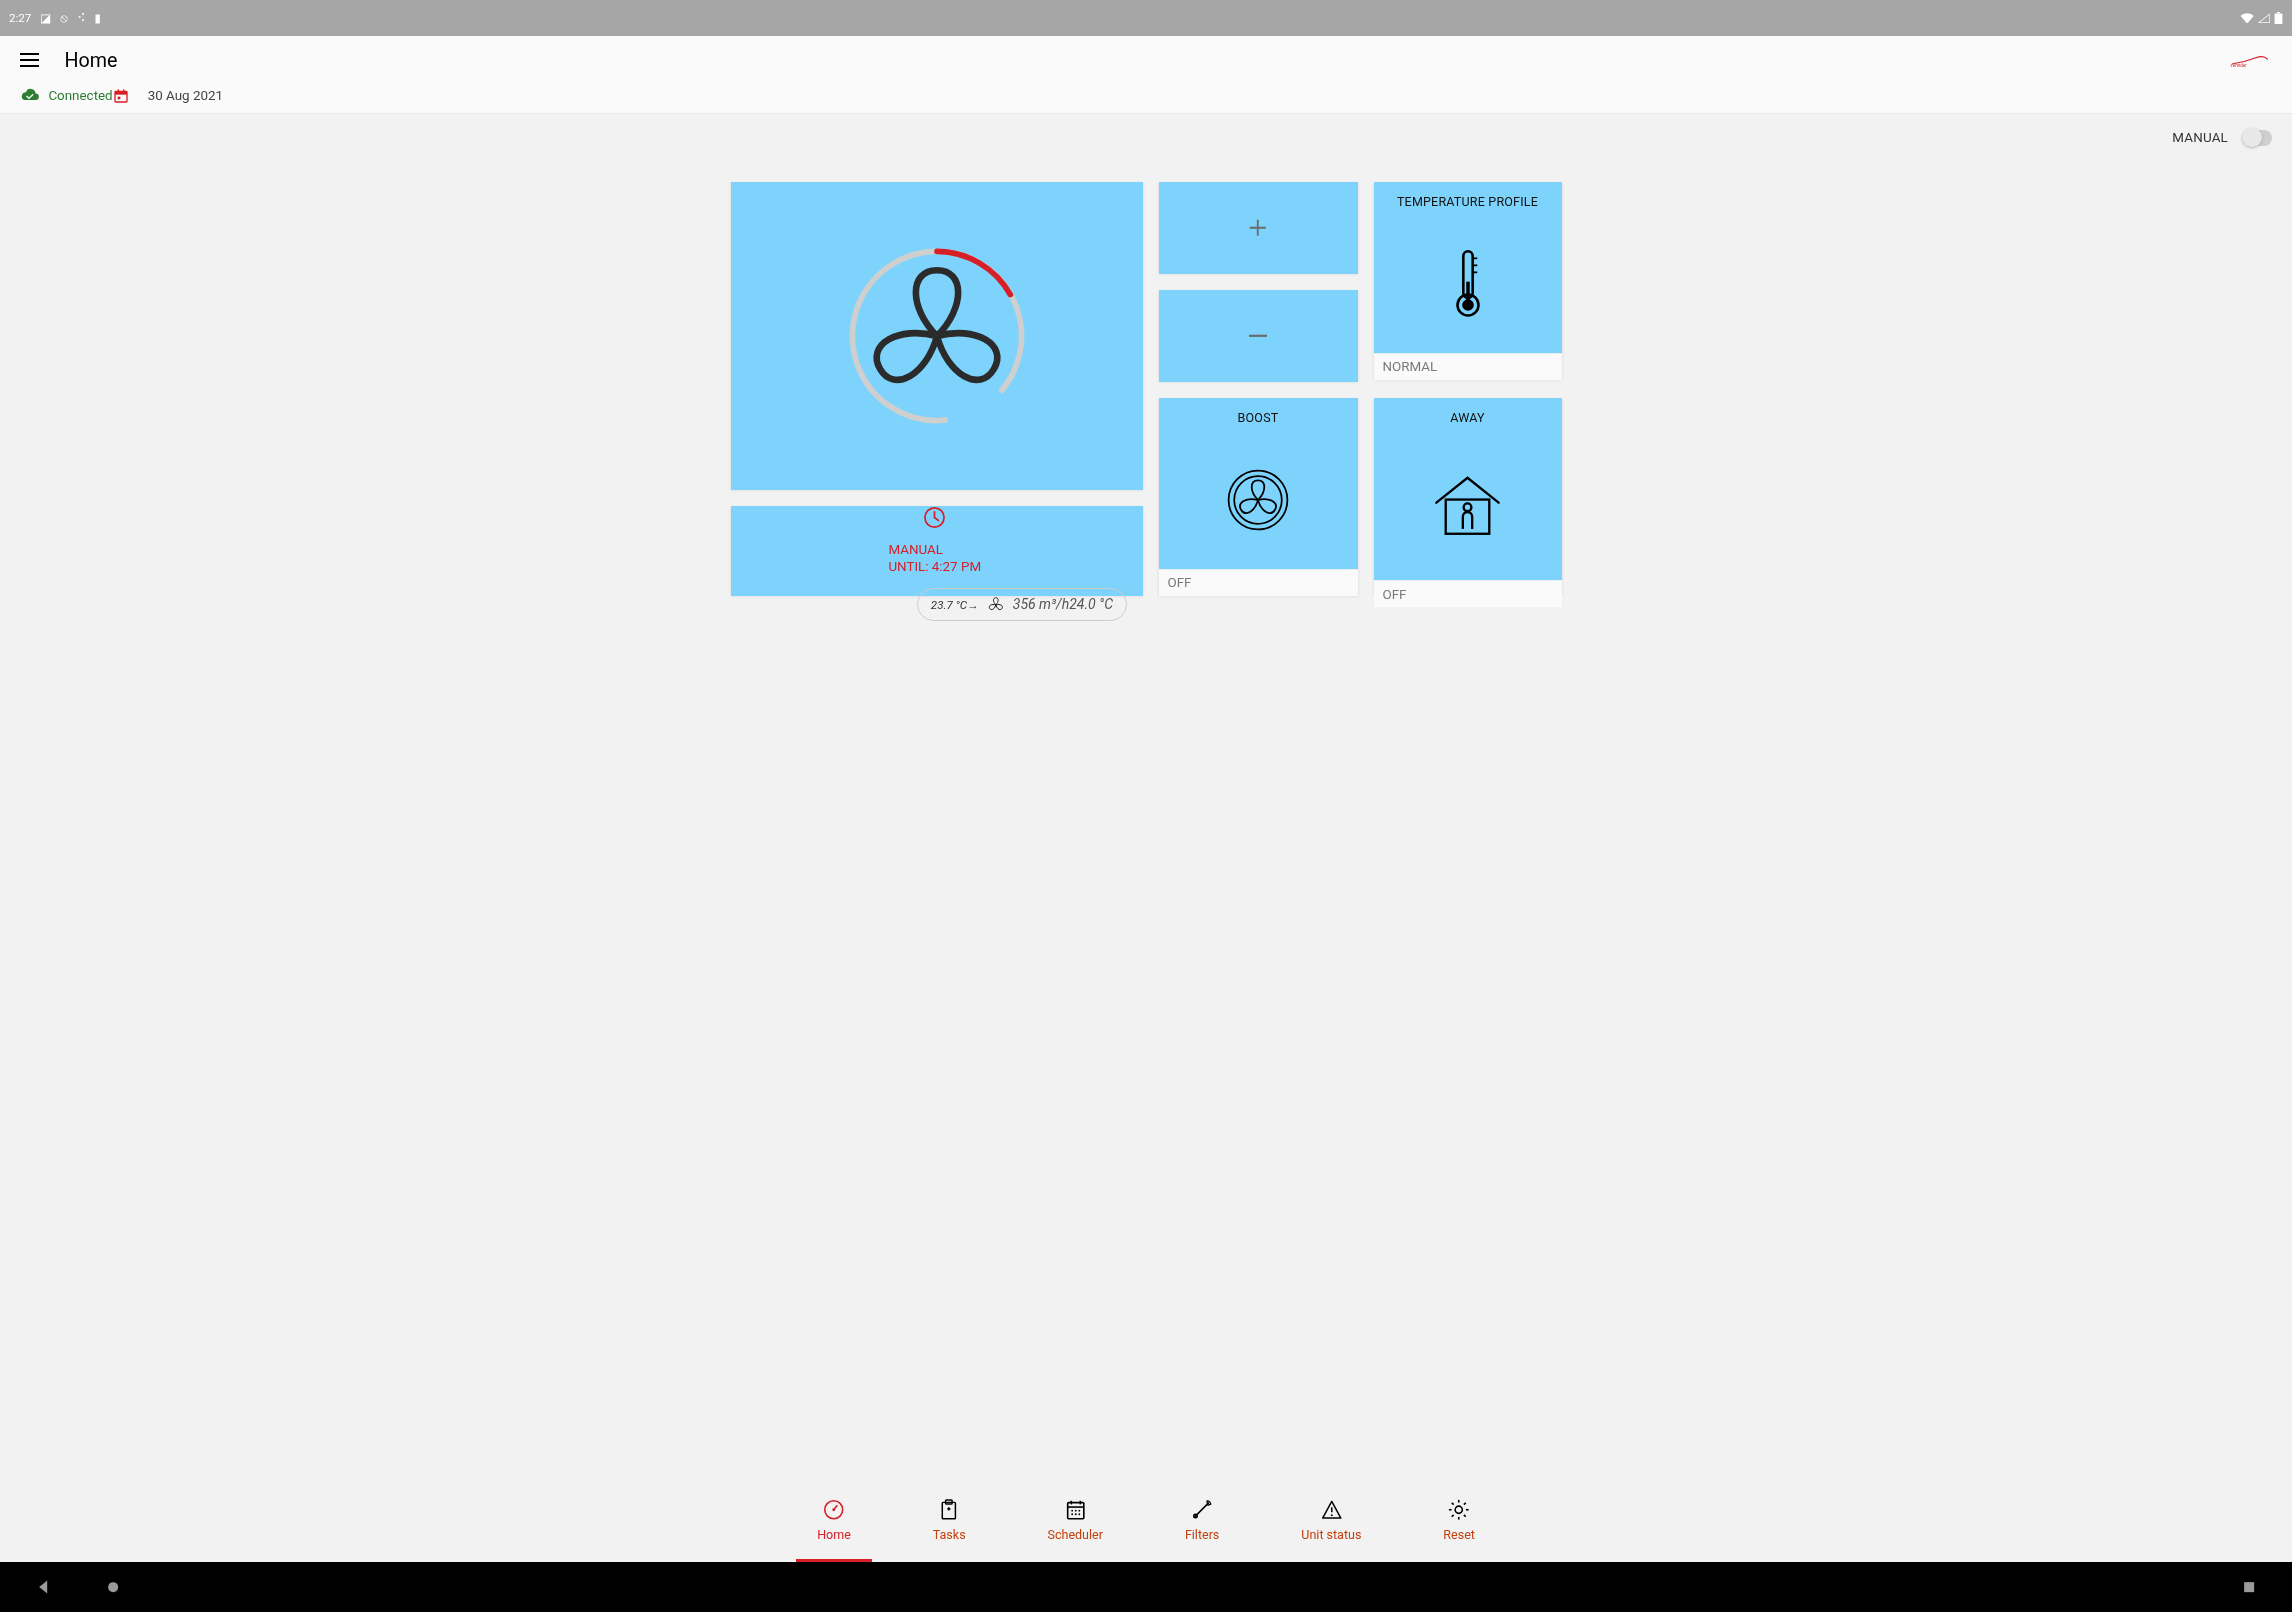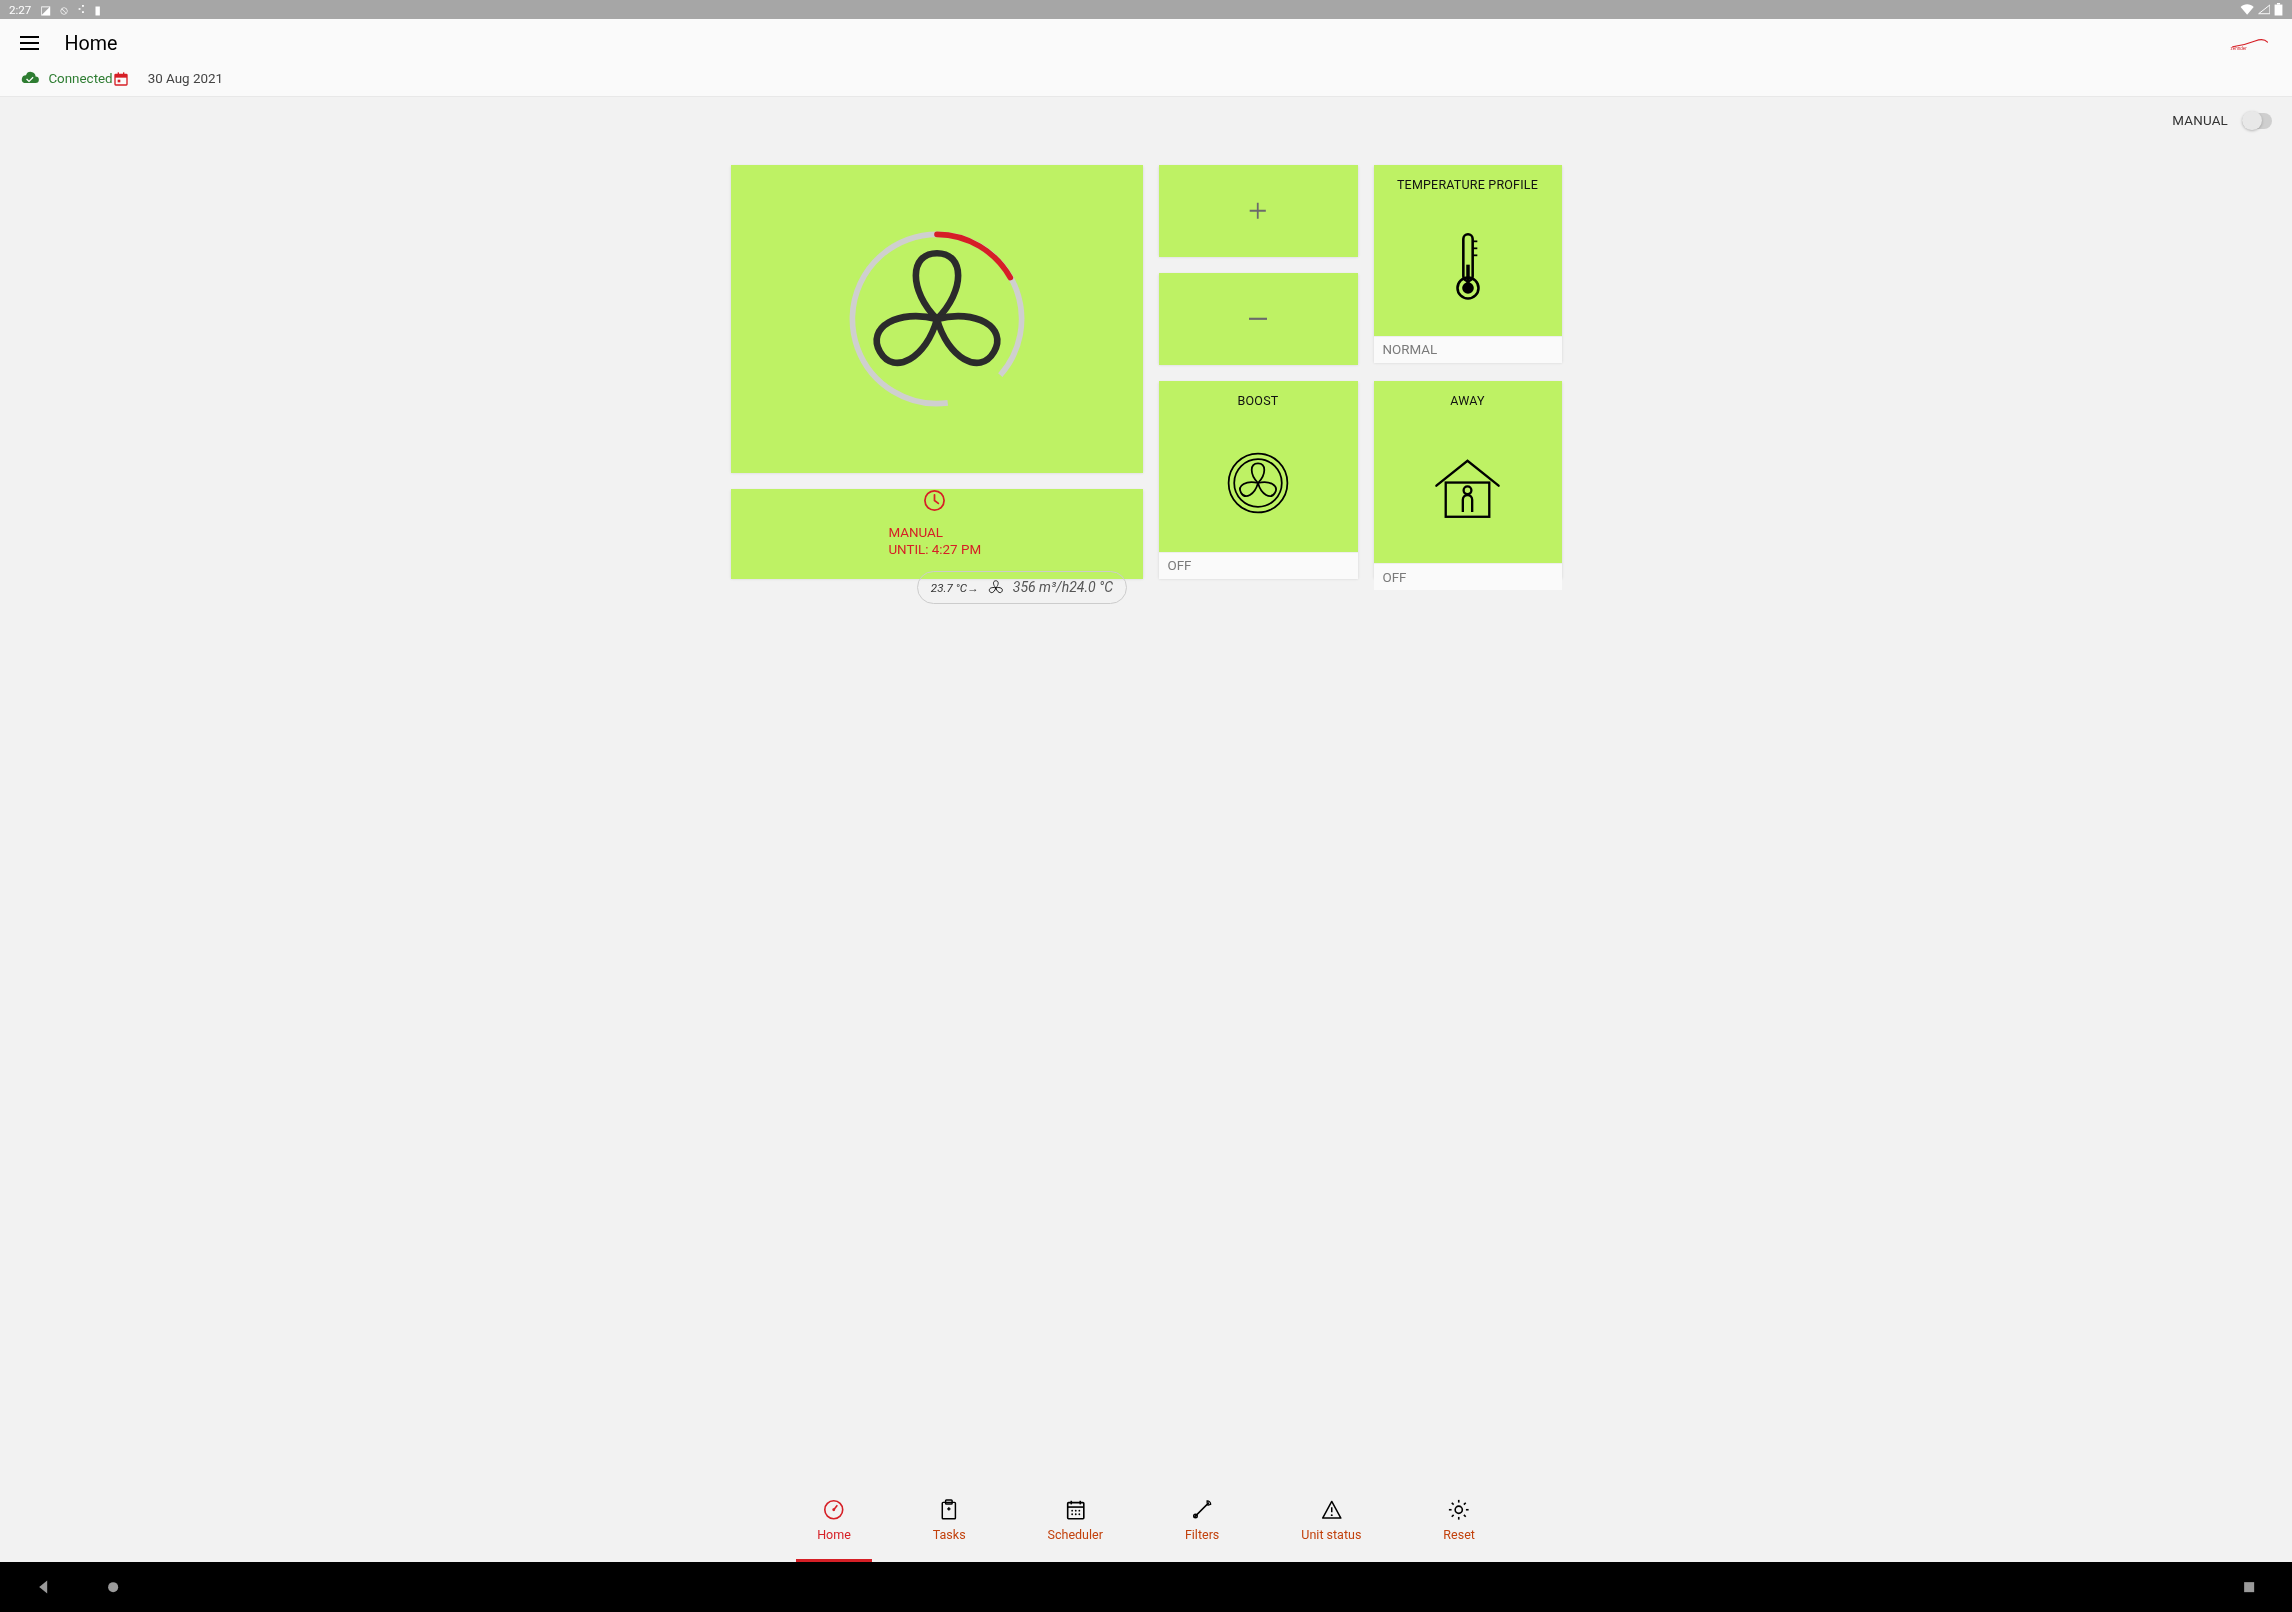--- a/index.html
+++ b/index.html
@@ -1,21 +1,21 @@
 <!DOCTYPE html>
 <html style="font-size:14.3px"><head>
 <meta charset="utf-8">
 <style>
   * { box-sizing: border-box; margin: 0; padding: 0; }
   html, body { width: 100%; height: 100%; font-family: -apple-system, Roboto, Arial, sans-serif; background: #f2f2f2; }
   body { display: flex; flex-direction: column; }
 
   
   .status-bar {
-    height: 19px;
+    height: 36px;
     background: #a6a6a6;
     color: #fff;
     display: flex;
     align-items: center;
     justify-content: space-between;
     padding: 0 9px;
     font-size: 11.6px;
   }
   .status-left { display: flex; align-items: center; gap: 9px; }
   .status-right { display: flex; align-items: center; gap: 3.6px; }
@@ -67,21 +67,21 @@
   .main-grid {
     display: grid;
     grid-template-columns: 412px 199px 188px;
     grid-auto-rows: auto;
     gap: 16px;
     padding: 36px 0 0 0;
     justify-content: center;
   }
 
   .card {
-    background: #bef264;
+    background: #7dd3fc;
     box-shadow: 0 0.9px 2.7px rgba(0,0,0,0.12);
     display: flex;
     flex-direction: column;
     position: relative;
   }
 
   .fan-card {
     grid-column: 1;
     grid-row: 1 / span 3;
     height: 308px;

